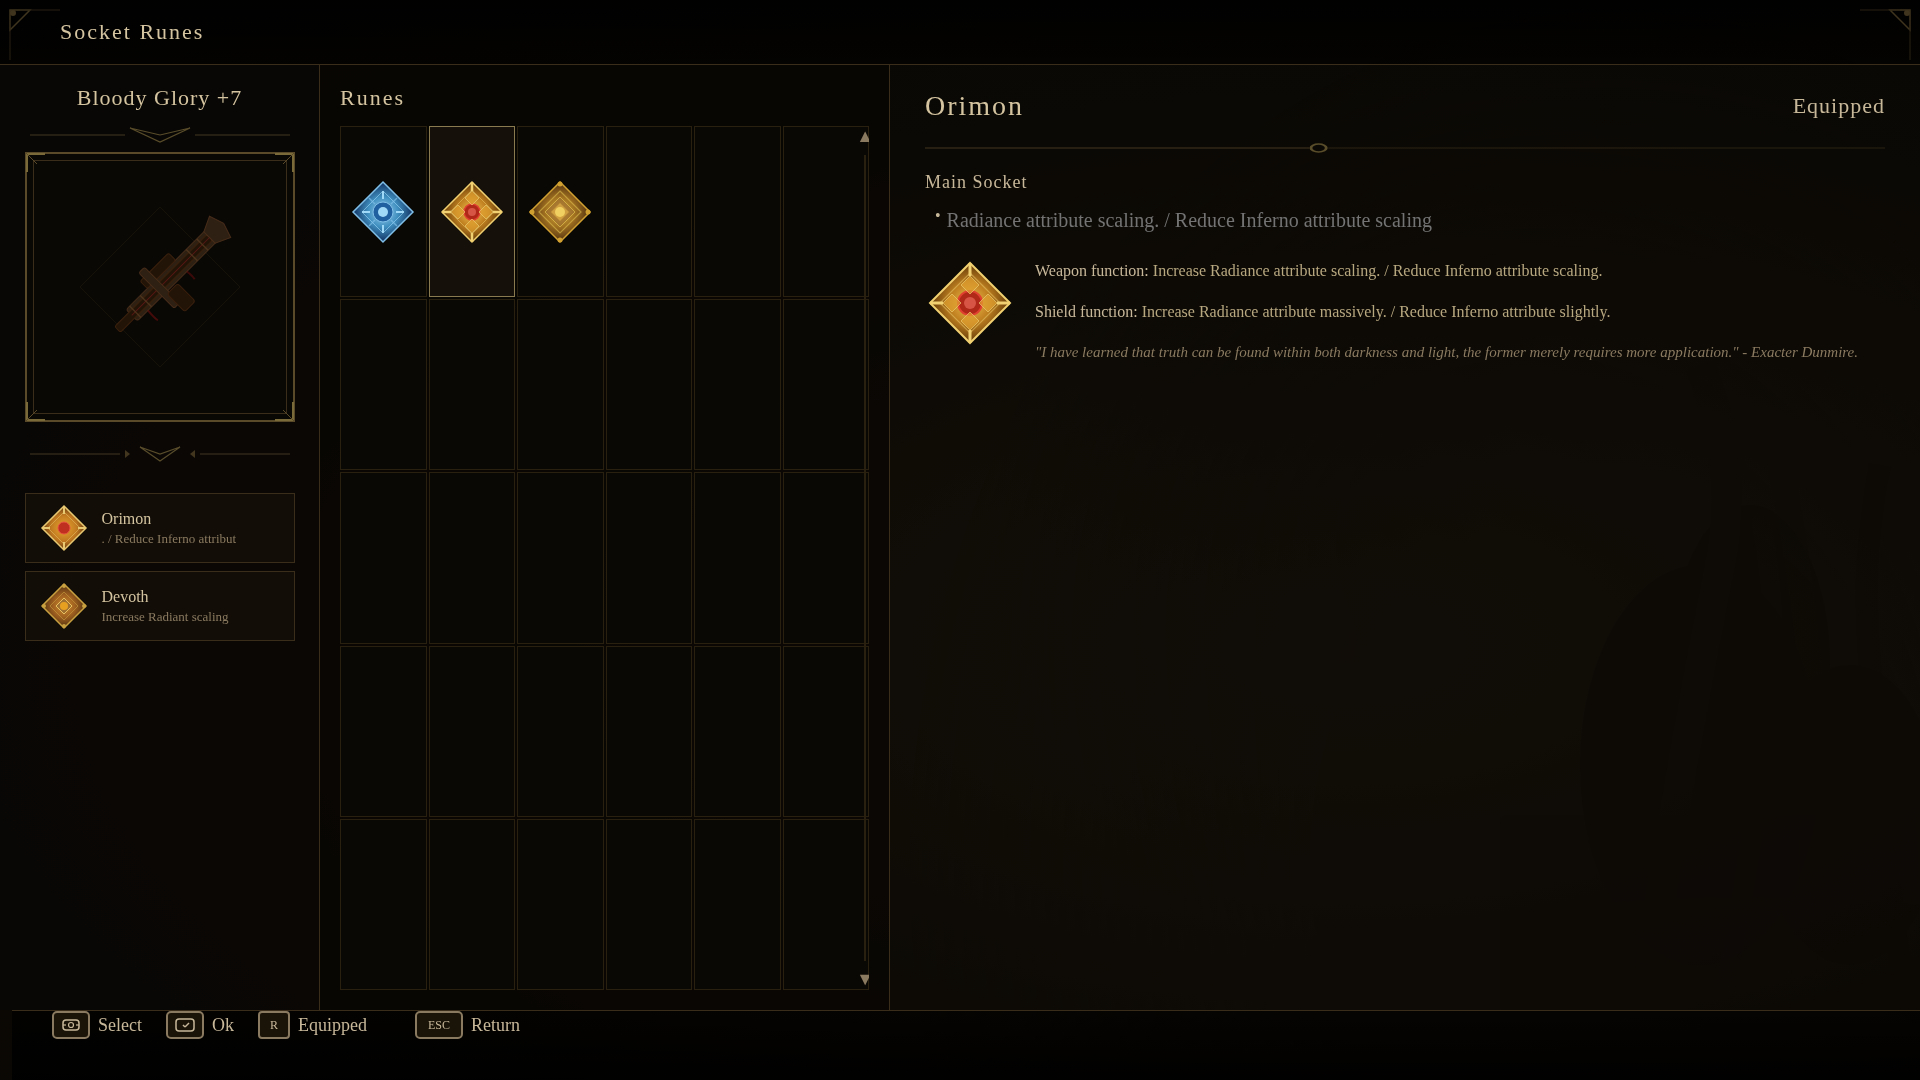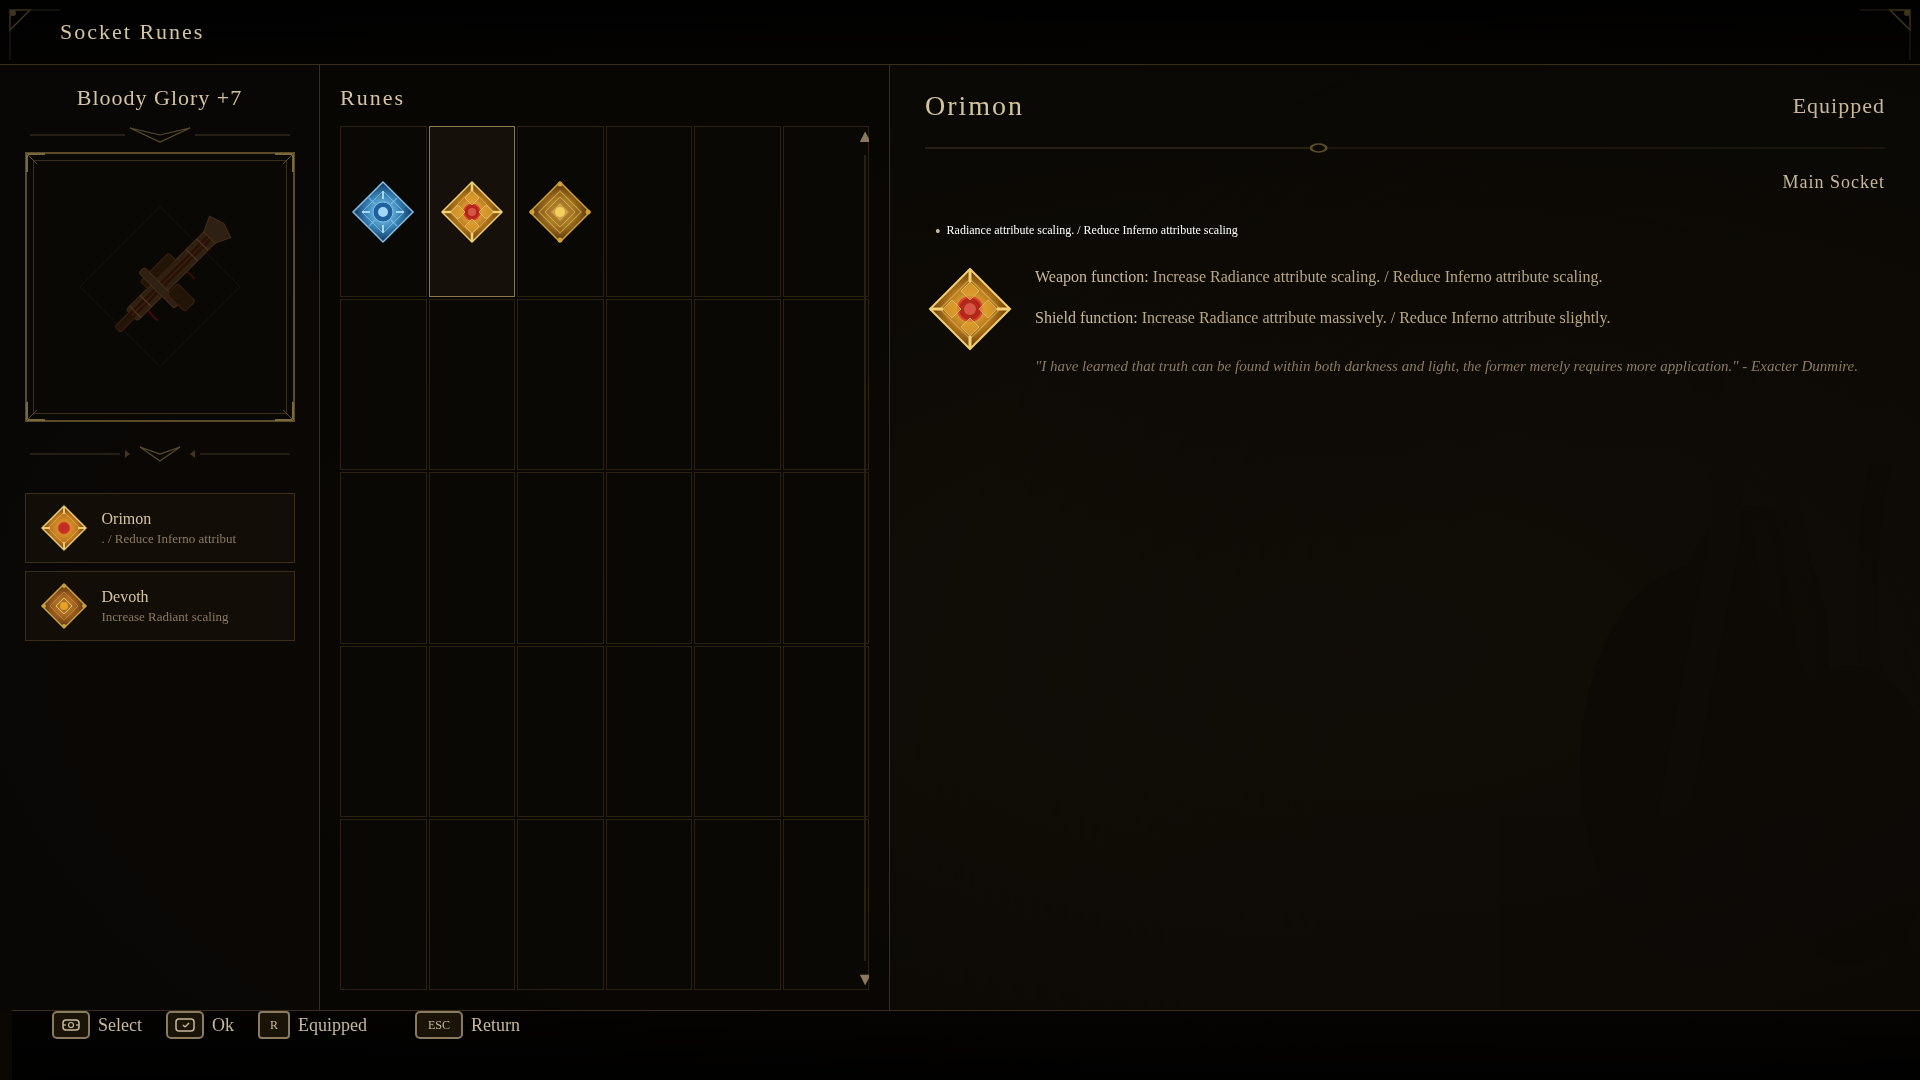--- a/index.html
+++ b/index.html
@@ -299,43 +299,42 @@
 
     .detail-equipped {
       font-size: 22px;
       color: #c8b89a;
       letter-spacing: 1px;
     }
 
     .socket-type-label {
       font-size: 18px;
       color: #c8b89a;
-      margin-bottom: 28px;
+      margin-bottom: 12px;
       letter-spacing: 1px;
-      text-align: right;
     }
 
     .socket-effect-item {
       display: flex;
       align-items: flex-start;
       gap: 6px;
       margin-bottom: 8px;
       padding-left: 10px;
     }
 
     .bullet {
       color: #c8b89a;
       font-size: 16px;
       margin-top: 2px;
       flex-shrink: 0;
     }
 
     .socket-effect-text {
-      font-size: 12px;
-      color: #ffffff;
+      font-size: 20px;
+      color: #737373;
       line-height: 1.5;
     }
 
     .detail-desc-block {
       margin-top: 15px;
       display: flex;
       gap: 20px;
       align-items: flex-start;
     }
 
@@ -353,21 +352,21 @@
       font-size: 16px;
       color: #b8a880;
       line-height: 1.6;
       margin-bottom: 15px;
     }
 
     .detail-shield-text {
       font-size: 16px;
       color: #b8a880;
       line-height: 1.6;
-      margin-bottom: 24px;
+      margin-bottom: 16px;
     }
 
     .detail-quote {
       font-size: 15px;
       color: #8a7a60;
       line-height: 1.7;
       font-style: italic;
     }
 
     

